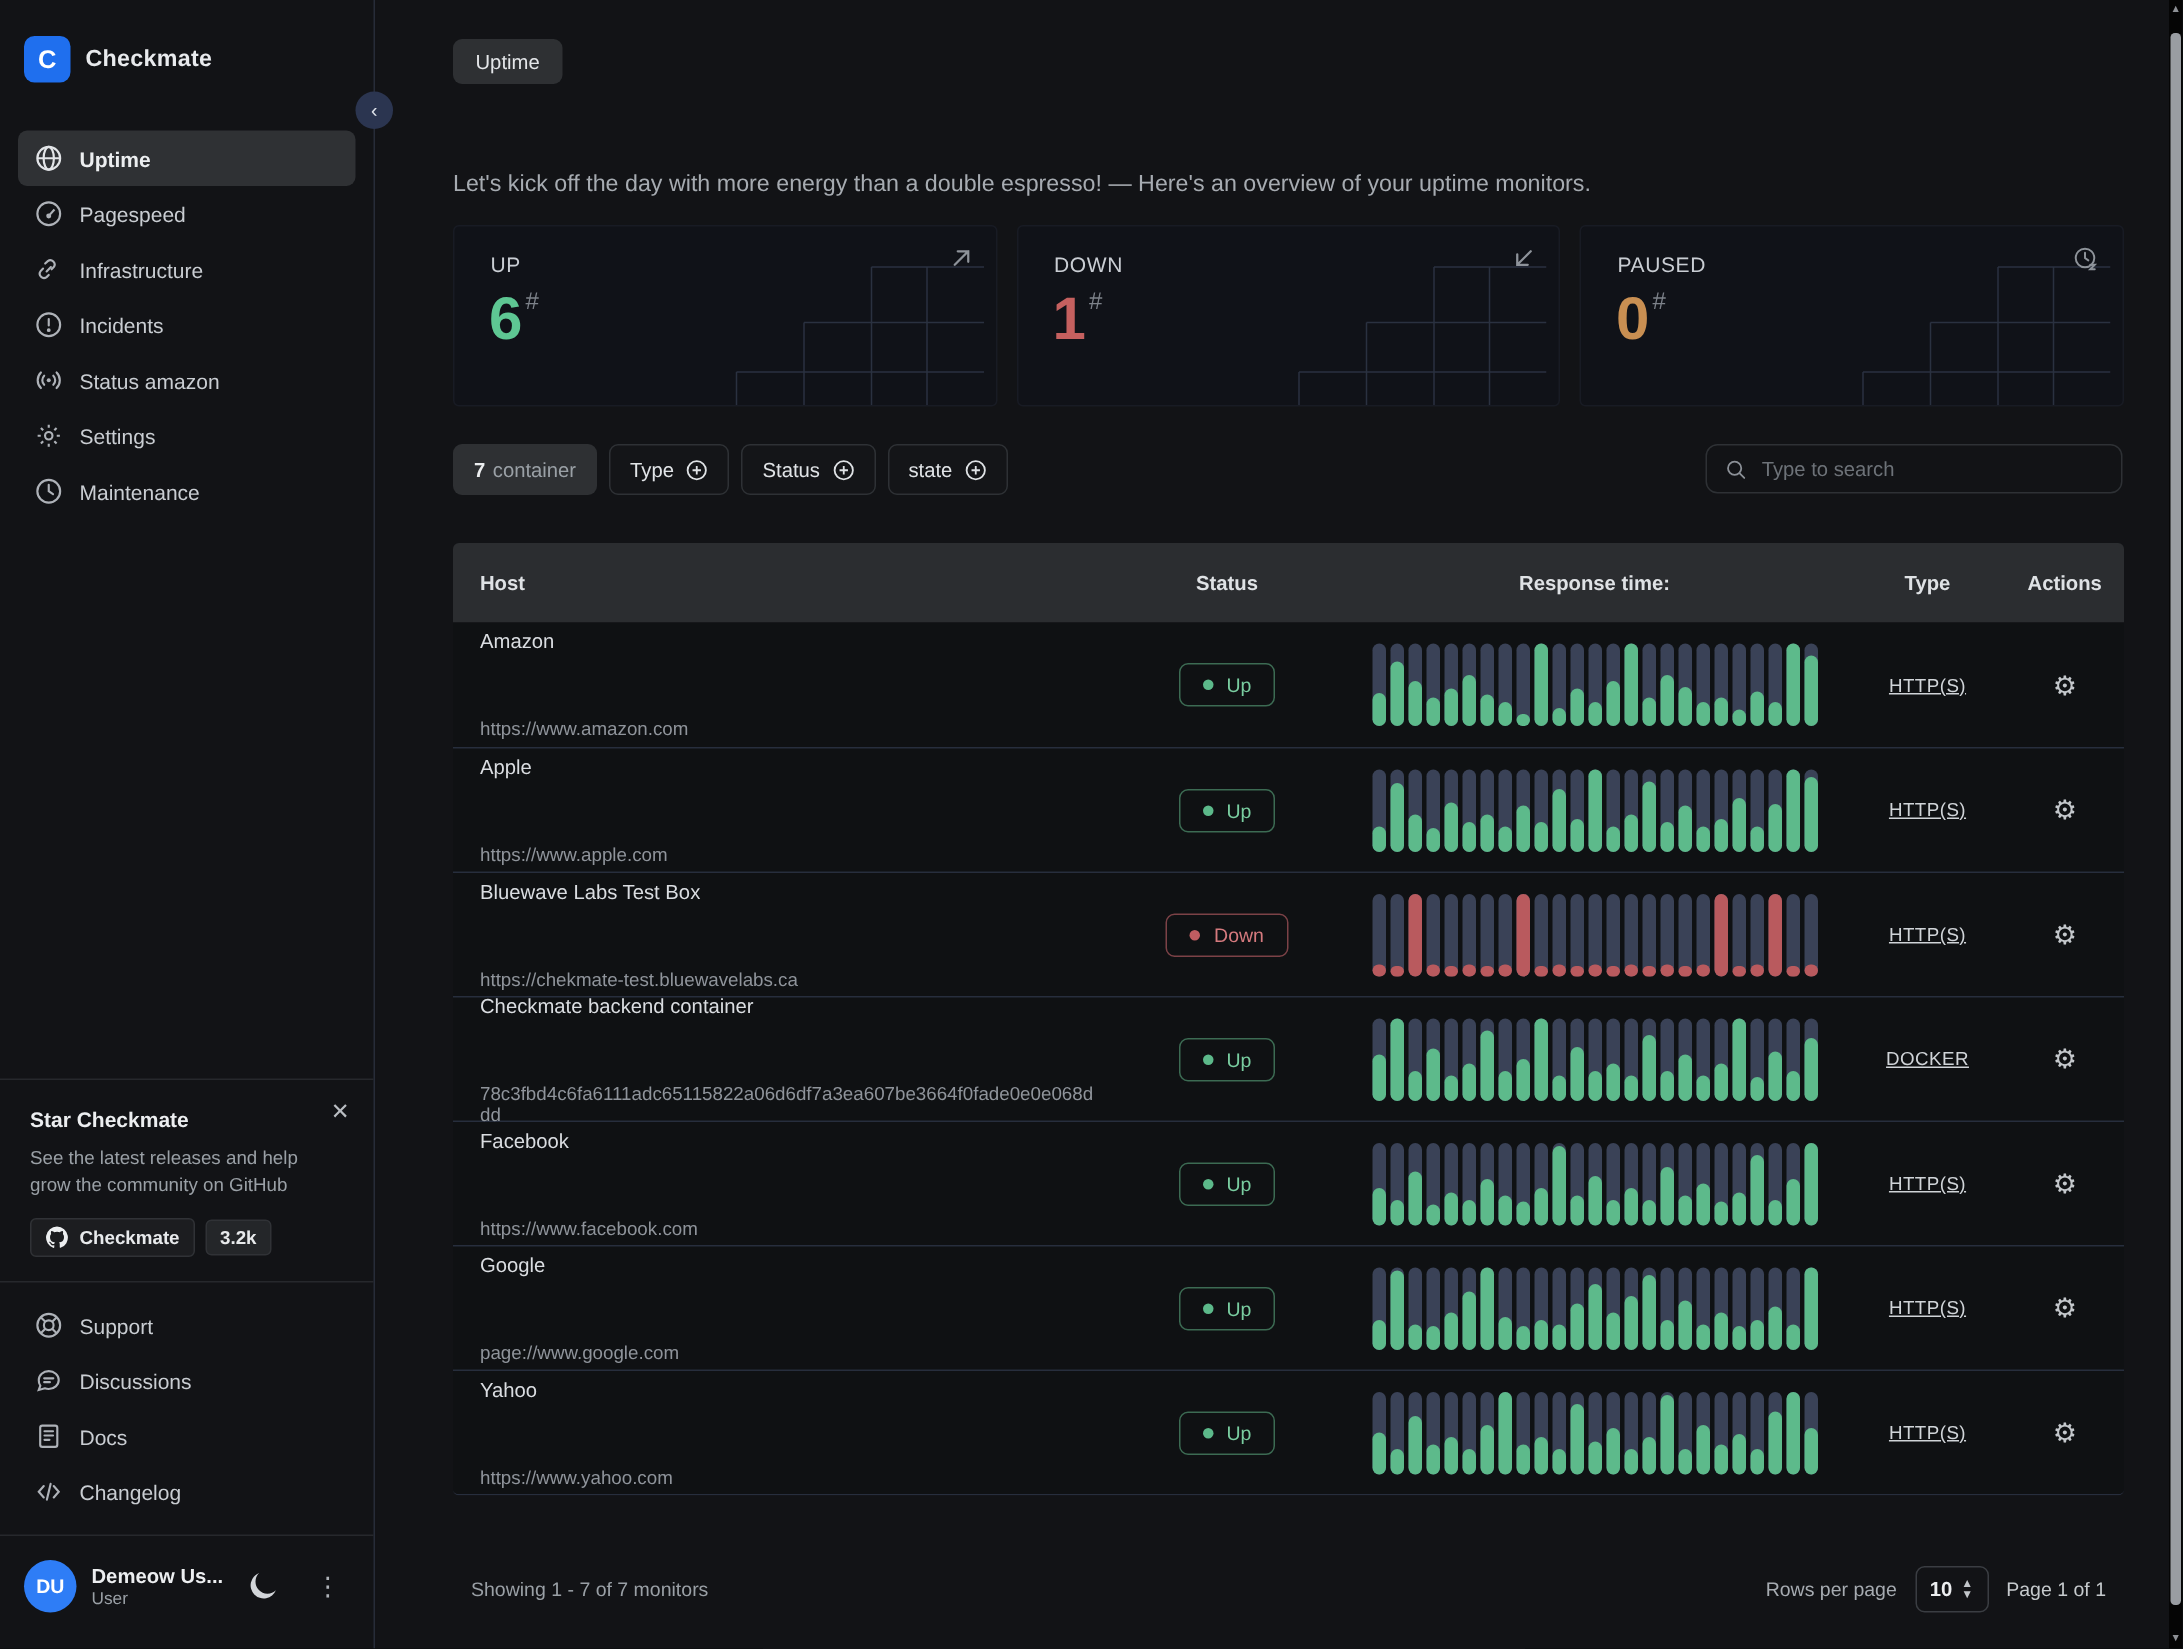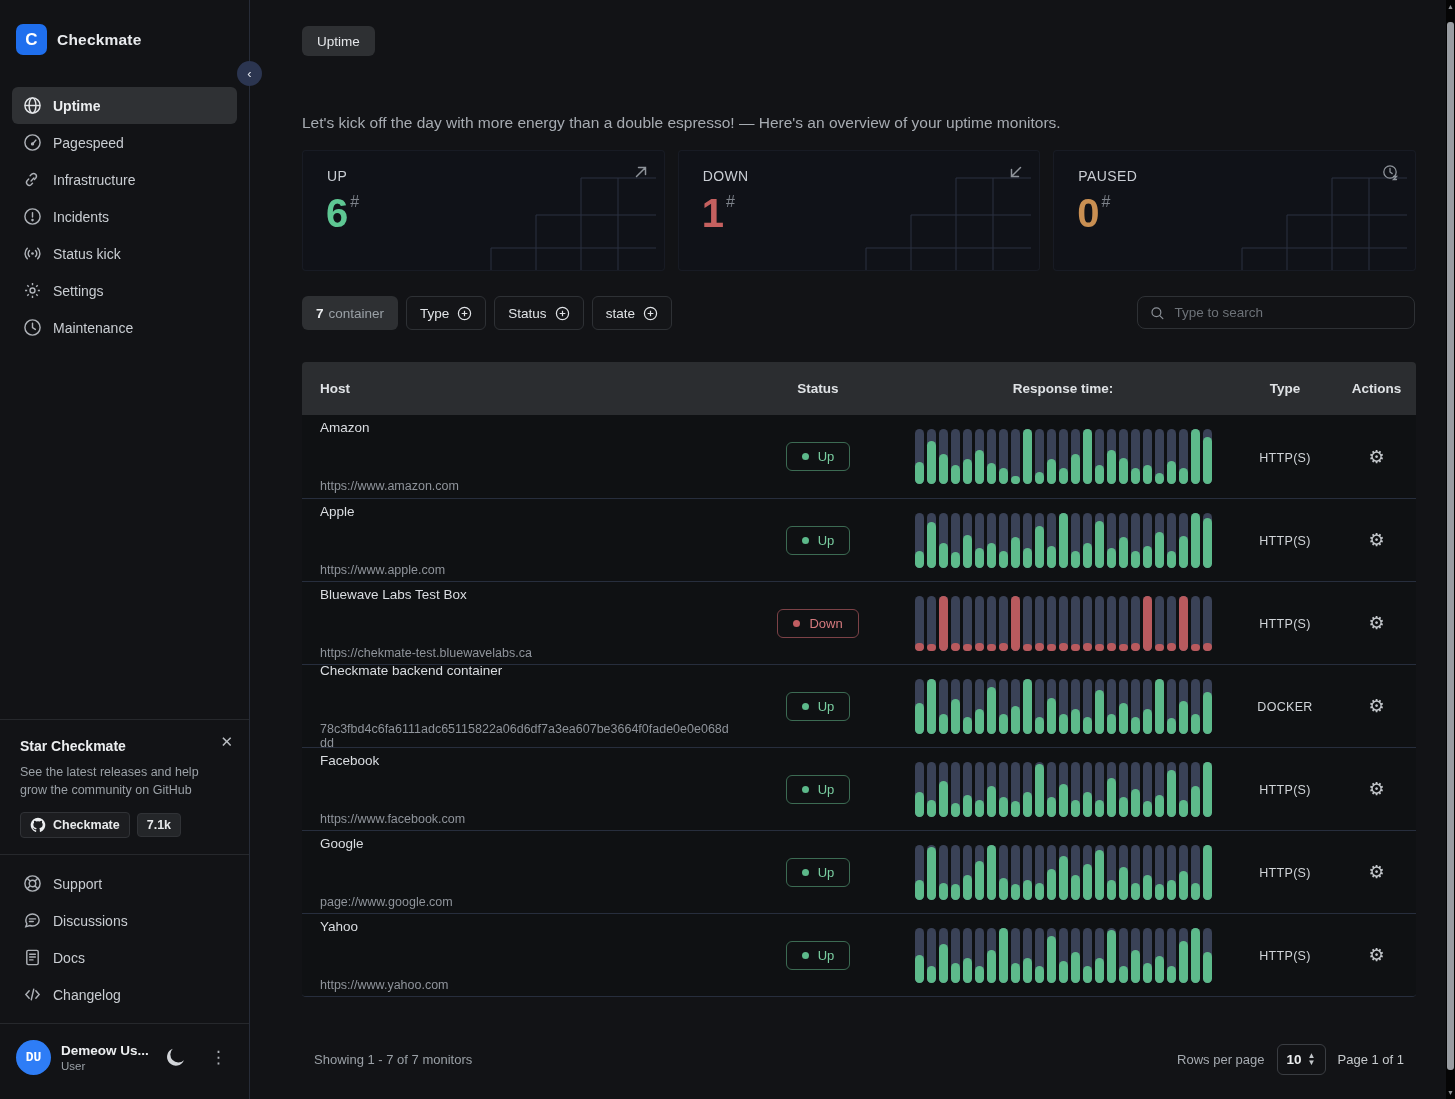--- a/index.html
+++ b/index.html
@@ -21,21 +21,21 @@
   .star-card { border-top:1px solid #26282c; margin:0 0 0 0; padding:18px 20px 16px 20px; position:relative; }
   .star-title { color:#eceef0; font-size:14px; font-weight:700; margin-bottom:9px; }
   .star-desc { color:#9aa0a6; font-size:12.5px; line-height:1.45; margin-bottom:13px; width:188px; }
   .star-close { position:absolute; right:16px; top:14px; color:#b9bdc2; font-size:15px; cursor:pointer; line-height:1; }
   .star-btn-row { display:flex; align-items:center; gap:7px; }
   .gh-btn { display:inline-flex; align-items:center; gap:7px; background:#1c1d20; border:1px solid #303236; border-radius:4px; padding:4px 9px; color:#e8eaec; font-size:12.5px; font-weight:600; cursor:pointer; }
   .star-count { background:#242629; border:1px solid #303236; border-radius:4px; padding:4px 9px; color:#e8eaec; font-size:12.5px; font-weight:600; }
 
   .footer-nav { border-top:1px solid #26282c; padding:10px 12px; }
   .user-row { border-top:1px solid #26282c; display:flex; align-items:center; padding:16px 16px 24px 16px; gap:10px; }
-  .avatar { width:35px; height:35px; border-radius:50%; background:#2e7df6; color:#fff; font-size:13px; font-weight:700; display:flex; align-items:center; justify-content:center; flex:none;font-family:Liberation Mono, monospace; }
+  .avatar { width:35px; height:35px; border-radius:50%; background:#2e7df6; color:#fff; font-size:13px; font-weight:700; display:flex; align-items:center; justify-content:center; flex:none; }
   .user-meta { flex:1; min-width:0; }
   .user-name { color:#eceef0; font-size:13.5px; font-weight:700; white-space:nowrap; overflow:hidden; }
   .user-role { color:#9aa0a6; font-size:11.5px; margin-top:2px; }
   .moon-btn { cursor:pointer; margin-right:10px; display:flex; }
   .kebab { color:#aeb2b8; font-size:17px; letter-spacing:0; cursor:pointer; line-height:1; padding:2px 6px; }
 
   
   .main { position:absolute; left:251px; top:0; right:9px; bottom:0; background:#121316; }
   .crumb-chip { position:absolute; left:51px; top:26px; height:30px; display:inline-flex; align-items:center; padding:0 15px; background:#2e3033; border-radius:6px; color:#e4e6e9; font-size:13.5px; cursor:pointer; }
   .greeting { position:absolute; left:51px; top:79px; font-size:26px; color:#b9bdc3; display:flex; align-items:center; gap:8px; }
@@ -77,21 +77,21 @@
   .badge .dot { width:7px; height:7px; border-radius:50%; }
   .badge-up { border-color:#3c6b53; color:#79cda0; }
   .badge-up .dot { background:#5cb98a; }
   .badge-down { border-color:#7c4247; color:#d57a7e; }
   .badge-down .dot { background:#c05d61; }
   .bars { display:flex; gap:3px; height:55px; }
   .bar { width:9px; height:55px; background:#3a4257; border-radius:5px; position:relative; }
   .bar-fill { position:absolute; bottom:0; left:0; right:0; border-radius:5px; }
   .fill-green { background:#5dba8b; }
   .fill-red { background:#b95a5e; }
-  .type-text { color:#d0d4d8; font-size:12.5px; letter-spacing:.3px; }
+  .type-text { color:#d0d4d8; font-size:12.5px; letter-spacing:.3px;text-decoration:underline; }
   .gear { color:#c4c8cc; font-size:18px; cursor:pointer; line-height:1; }
 
   .table-footer { position:absolute; left:51px; top:1044px; width:1114px; display:flex; align-items:center; }
   .showing { color:#9aa0a6; font-size:13px; padding-left:12px; }
   .tf-right { margin-left:auto; display:flex; align-items:center; gap:12px; }
   .rpp-label { color:#a6abb1; font-size:13px; }
   .rpp-select { display:inline-flex; align-items:center; gap:6px; border:1px solid #3a3d42; border-radius:6px; height:31px; padding:0 9px; color:#eceef0; font-size:13.5px; font-weight:600; cursor:pointer; }
   .rpp-select .chevs { display:flex; flex-direction:column; color:#c2c6ca; font-size:8px; line-height:.85; }
   .page-info { color:#c6cacd; font-size:13px; margin-right:12px; }
 
@@ -145,21 +145,21 @@
         <span>Incidents</span>
       </div>
       <div class="nav-item">
         <svg width="19" height="19" viewBox="0 0 20 20" fill="none" stroke="#aeb2b8" stroke-width="1.5" stroke-linecap="round">
             <circle cx="10" cy="10" r="1.4" fill="#aeb2b8" stroke="none"></circle>
             <path d="M6.8 13.2a4.5 4.5 0 0 1 0-6.4"></path>
             <path d="M13.2 6.8a4.5 4.5 0 0 1 0 6.4"></path>
             <path d="M4.5 15.5a7.8 7.8 0 0 1 0-11"></path>
             <path d="M15.5 4.5a7.8 7.8 0 0 1 0 11"></path>
           </svg>
-        <span>Status kick</span>
+        <span>Status amazon</span>
       </div>
       <div class="nav-item">
         <svg width="19" height="19" viewBox="0 0 20 20" fill="none" stroke="#aeb2b8" stroke-width="1.5">
             <circle cx="10" cy="10" r="2.6"></circle>
             <path d="M10 2.2v2.2M10 15.6v2.2M2.2 10h2.2M15.6 10h2.2M4.5 4.5l1.6 1.6M13.9 13.9l1.6 1.6M15.5 4.5l-1.6 1.6M6.1 13.9l-1.6 1.6"></path>
           </svg>
         <span>Settings</span>
       </div>
       <div class="nav-item">
         <svg width="19" height="19" viewBox="0 0 20 20" fill="none" stroke="#aeb2b8" stroke-width="1.5" stroke-linecap="round">
@@ -176,21 +176,21 @@
       <div class="star-close">✕</div>
       <div class="star-title">Star Checkmate</div>
       <div class="star-desc">See the latest releases and help grow the community on GitHub</div>
       <div class="star-btn-row">
         <div class="gh-btn">
           <svg width="16" height="16" viewBox="0 0 16 16" fill="#eceef0">
               <path d="M8 .7a7.3 7.3 0 0 0-2.31 14.23c.37.07.5-.16.5-.35v-1.38c-2.03.44-2.46-.87-2.46-.87-.33-.85-.81-1.07-.81-1.07-.67-.46.05-.45.05-.45.73.05 1.12.76 1.12.76.65 1.12 1.71.8 2.13.61.07-.47.26-.8.46-.98-1.62-.18-3.33-.81-3.33-3.61 0-.8.28-1.45.75-1.96-.07-.18-.33-.93.07-1.94 0 0 .62-.2 2.01.75a7 7 0 0 1 3.66 0c1.4-.95 2.01-.75 2.01-.75.4 1.01.15 1.76.07 1.94.47.51.75 1.16.75 1.96 0 2.81-1.71 3.43-3.34 3.6.26.23.5.68.5 1.36v2.01c0 .2.13.42.5.35A7.3 7.3 0 0 0 8 .7z"></path>
             </svg>
           <span>Checkmate</span>
         </div>
-        <div class="star-count">7.1k</div>
+        <div class="star-count">3.2k</div>
       </div>
     </div>
 
     <div class="footer-nav">
       <div class="nav-item">
         <svg width="19" height="19" viewBox="0 0 20 20" fill="none" stroke="#aeb2b8" stroke-width="1.5">
             <circle cx="10" cy="10" r="8"></circle>
             <circle cx="10" cy="10" r="3.4"></circle>
             <path d="M4.4 4.4l3.2 3.2M12.4 12.4l3.2 3.2M15.6 4.4l-3.2 3.2M7.6 12.4l-3.2 3.2"></path>
           </svg>

